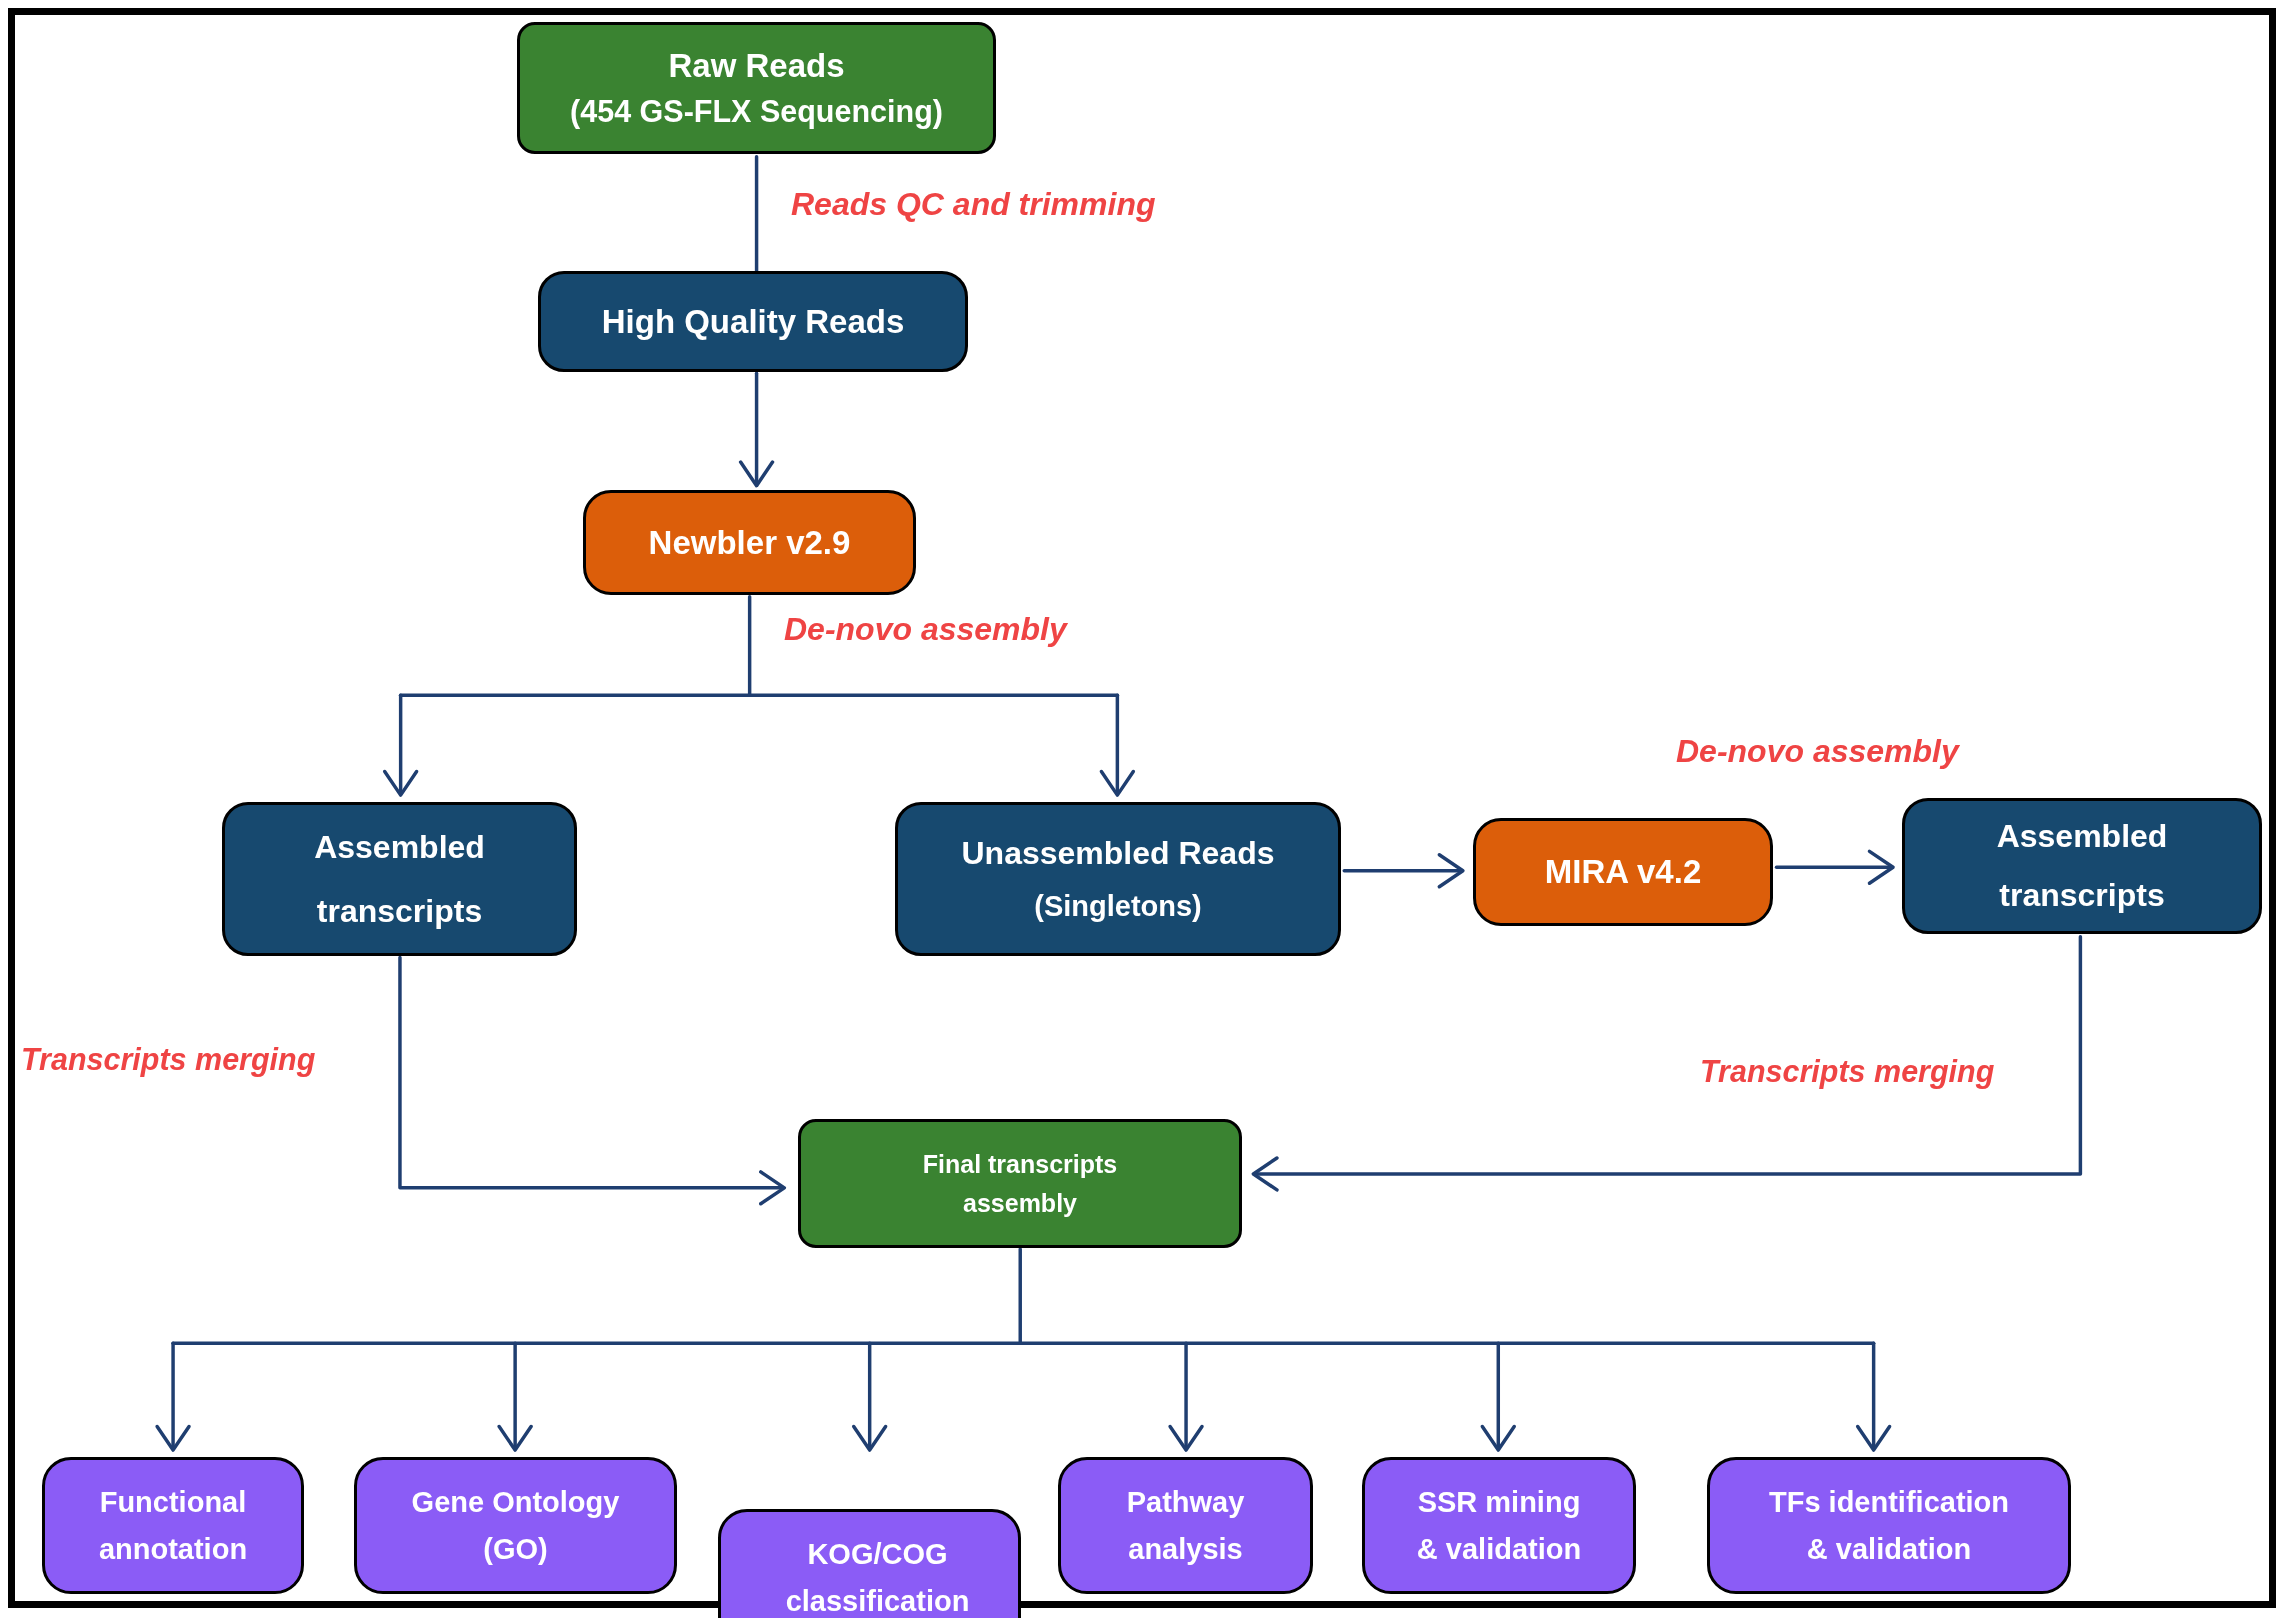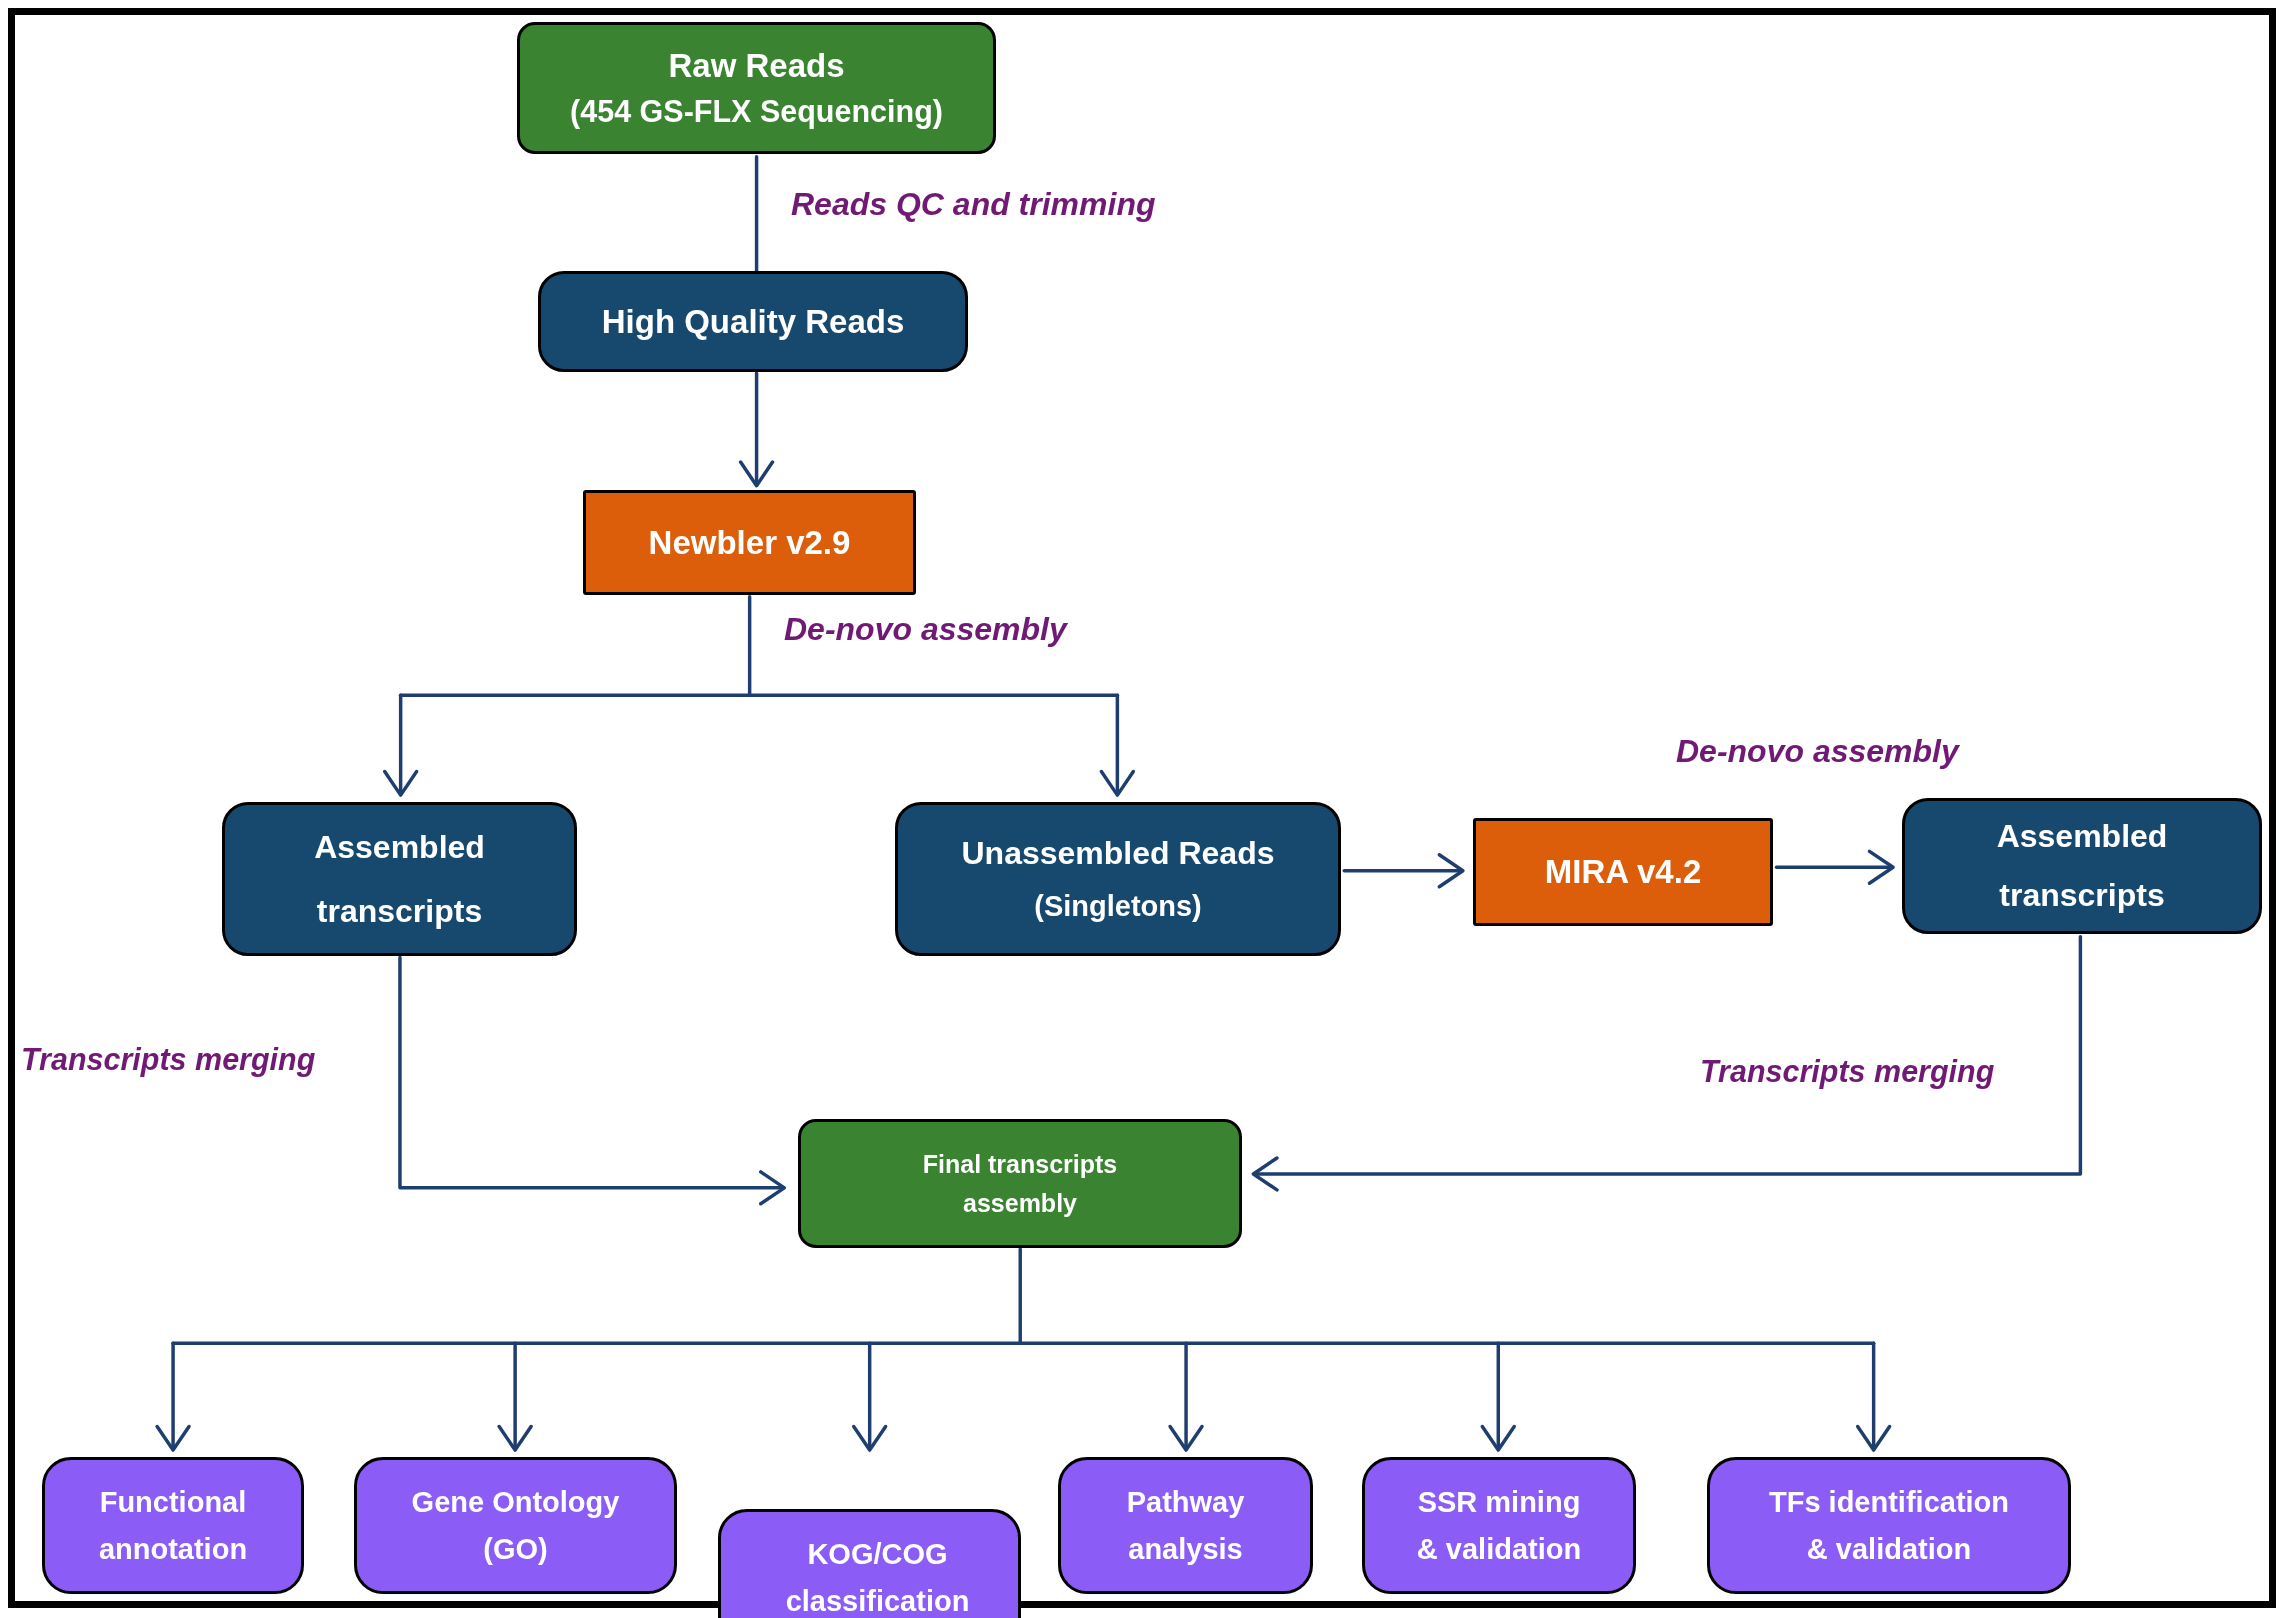--- a/index.html
+++ b/index.html
@@ -7,28 +7,28 @@
   .canvas { position: relative; width: 2284px; height: 1618px; background: #ffffff; overflow: hidden; }
   .frame { position: absolute; left: 8.3px; top: 7.6px; right: 8.3px; bottom: 9.7px; border: 7px solid #000000; }
   svg.wires { position: absolute; left: 0; top: 0; pointer-events: none; }
   svg.wires path { stroke: #1F3E70; stroke-width: 5; fill: none; stroke-linecap: round; stroke-linejoin: round; }
 
   .node { position: absolute; box-sizing: border-box; border: 3.5px solid #000000;
           color: #ffffff; font-weight: bold; display: flex; flex-direction: column;
           align-items: center; justify-content: center; text-align: center; }
   .green  { background: #3A8331; border-radius: 18px; }
   .navy   { background: #17496F; border-radius: 26px; }
-  .orange { background: #DC5E0A; border-radius: 3px; }
+  .orange { background: #DC5E0A; border-radius: 28px; }
   .cyan   { background: #8b5cf6; border-radius: 29px; }
 
   .label { white-space: pre-line; }
   .title { white-space: pre-line; }
   .subtitle { white-space: pre-line; }
 
-  .edge-label { position: absolute; color: #701a75; font-weight: bold; font-style: italic;
+  .edge-label { position: absolute; color: #ef4444; font-weight: bold; font-style: italic;
                 white-space: nowrap; }
 
   
   #raw-reads        { left: 517px;  top: 22px;   width: 479px; height: 132px; gap: 9.7px; }
   #raw-reads .title { font-size: 33px; }
   #raw-reads .subtitle { font-size: 30.5px; }
 
   #hq-reads         { left: 538px;  top: 271px;  width: 430px; height: 101px; font-size: 33px; }
   #newbler          { left: 583px;  top: 490px;  width: 333px; height: 105px; font-size: 33px; }
 

